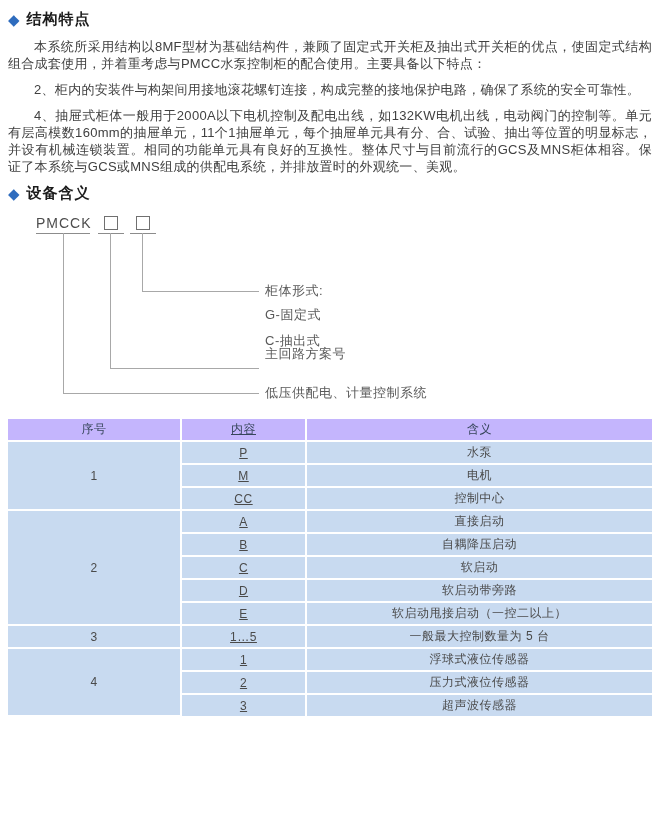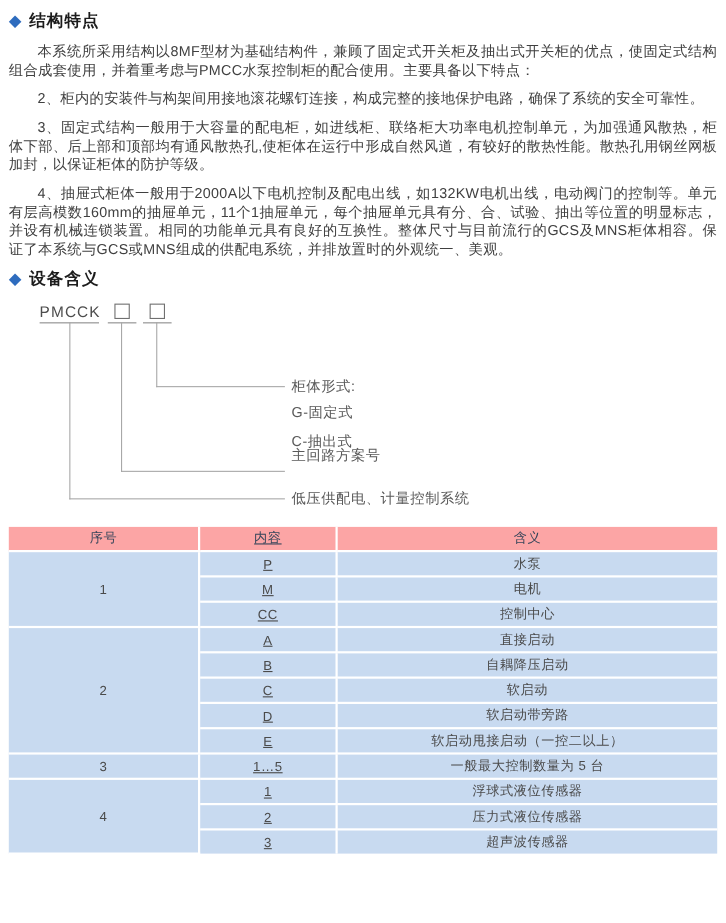--- a/index.html
+++ b/index.html
@@ -50,41 +50,40 @@
   .dl-scheme  { top:133px; }
   .dl-system  { top:172px; }
   
   .tbl-wrap { margin:6px 8px 0 8px; }
   table.meaning { width:644px; border-collapse:collapse; table-layout:fixed; }
   table.meaning th, table.meaning td {
     padding:0; height:21px; text-align:center; vertical-align:middle;
     font-size:12px; letter-spacing:0.5px;
     border-right:2px solid #ffffff; border-bottom:2px solid #ffffff;
   }
-  table.meaning th { background:#fca5a5; color:#36455a; font-weight:normal; }
+  table.meaning th { background:#c4b5fd; color:#36455a; font-weight:normal; }
   table.meaning td { background:#c8daf0; color:#4a4a4a; }
   table.meaning .c1 { width:172px; }
   table.meaning .c2 { width:123px;text-decoration:underline; }
   table.meaning .c3 { border-right:none; }
   table.meaning tr:last-child td { border-bottom:none; }
 </style>
 </head>
 <body>
 
 <div class="page">
   <div class="content">
 
     <div class="heading">
       <span class="diamond">◆</span>
       <span class="heading-text">结构特点</span>
     </div>
 
     <p class="body-para">本系统所采用结构以8MF型材为基础结构件，兼顾了固定式开关柜及抽出式开关柜的优点，使固定式结构组合成套使用，并着重考虑与PMCC水泵控制柜的配合使用。主要具备以下特点：</p>
     <p class="body-para">2、柜内的安装件与构架间用接地滚花螺钉连接，构成完整的接地保护电路，确保了系统的安全可靠性。</p>
-    <p class="body-para">3、固定式结构一般用于大容量的配电柜，如进线柜、联络柜大功率电机控制单元，为加强通风散热，柜体下部、后上部和顶部均有通风散热孔,使柜体在运行中形成自然风道，有较好的散热性能。散热孔用钢丝网板加封，以保证柜体的防护等级。</p>
     <p class="body-para">4、抽屉式柜体一般用于2000A以下电机控制及配电出线，如132KW电机出线，电动阀门的控制等。单元有层高模数160mm的抽屉单元，11个1抽屉单元，每个抽屉单元具有分、合、试验、抽出等位置的明显标志，并设有机械连锁装置。相同的功能单元具有良好的互换性。整体尺寸与目前流行的GCS及MNS柜体相容。保证了本系统与GCS或MNS组成的供配电系统，并排放置时的外观统一、美观。</p>
 
     <div class="heading">
       <span class="diamond">◆</span>
       <span class="heading-text">设备含义</span>
     </div>
 
     <div class="diagram">
       <div class="code-label">PMCCK</div>
       <div class="code-underline"></div>

